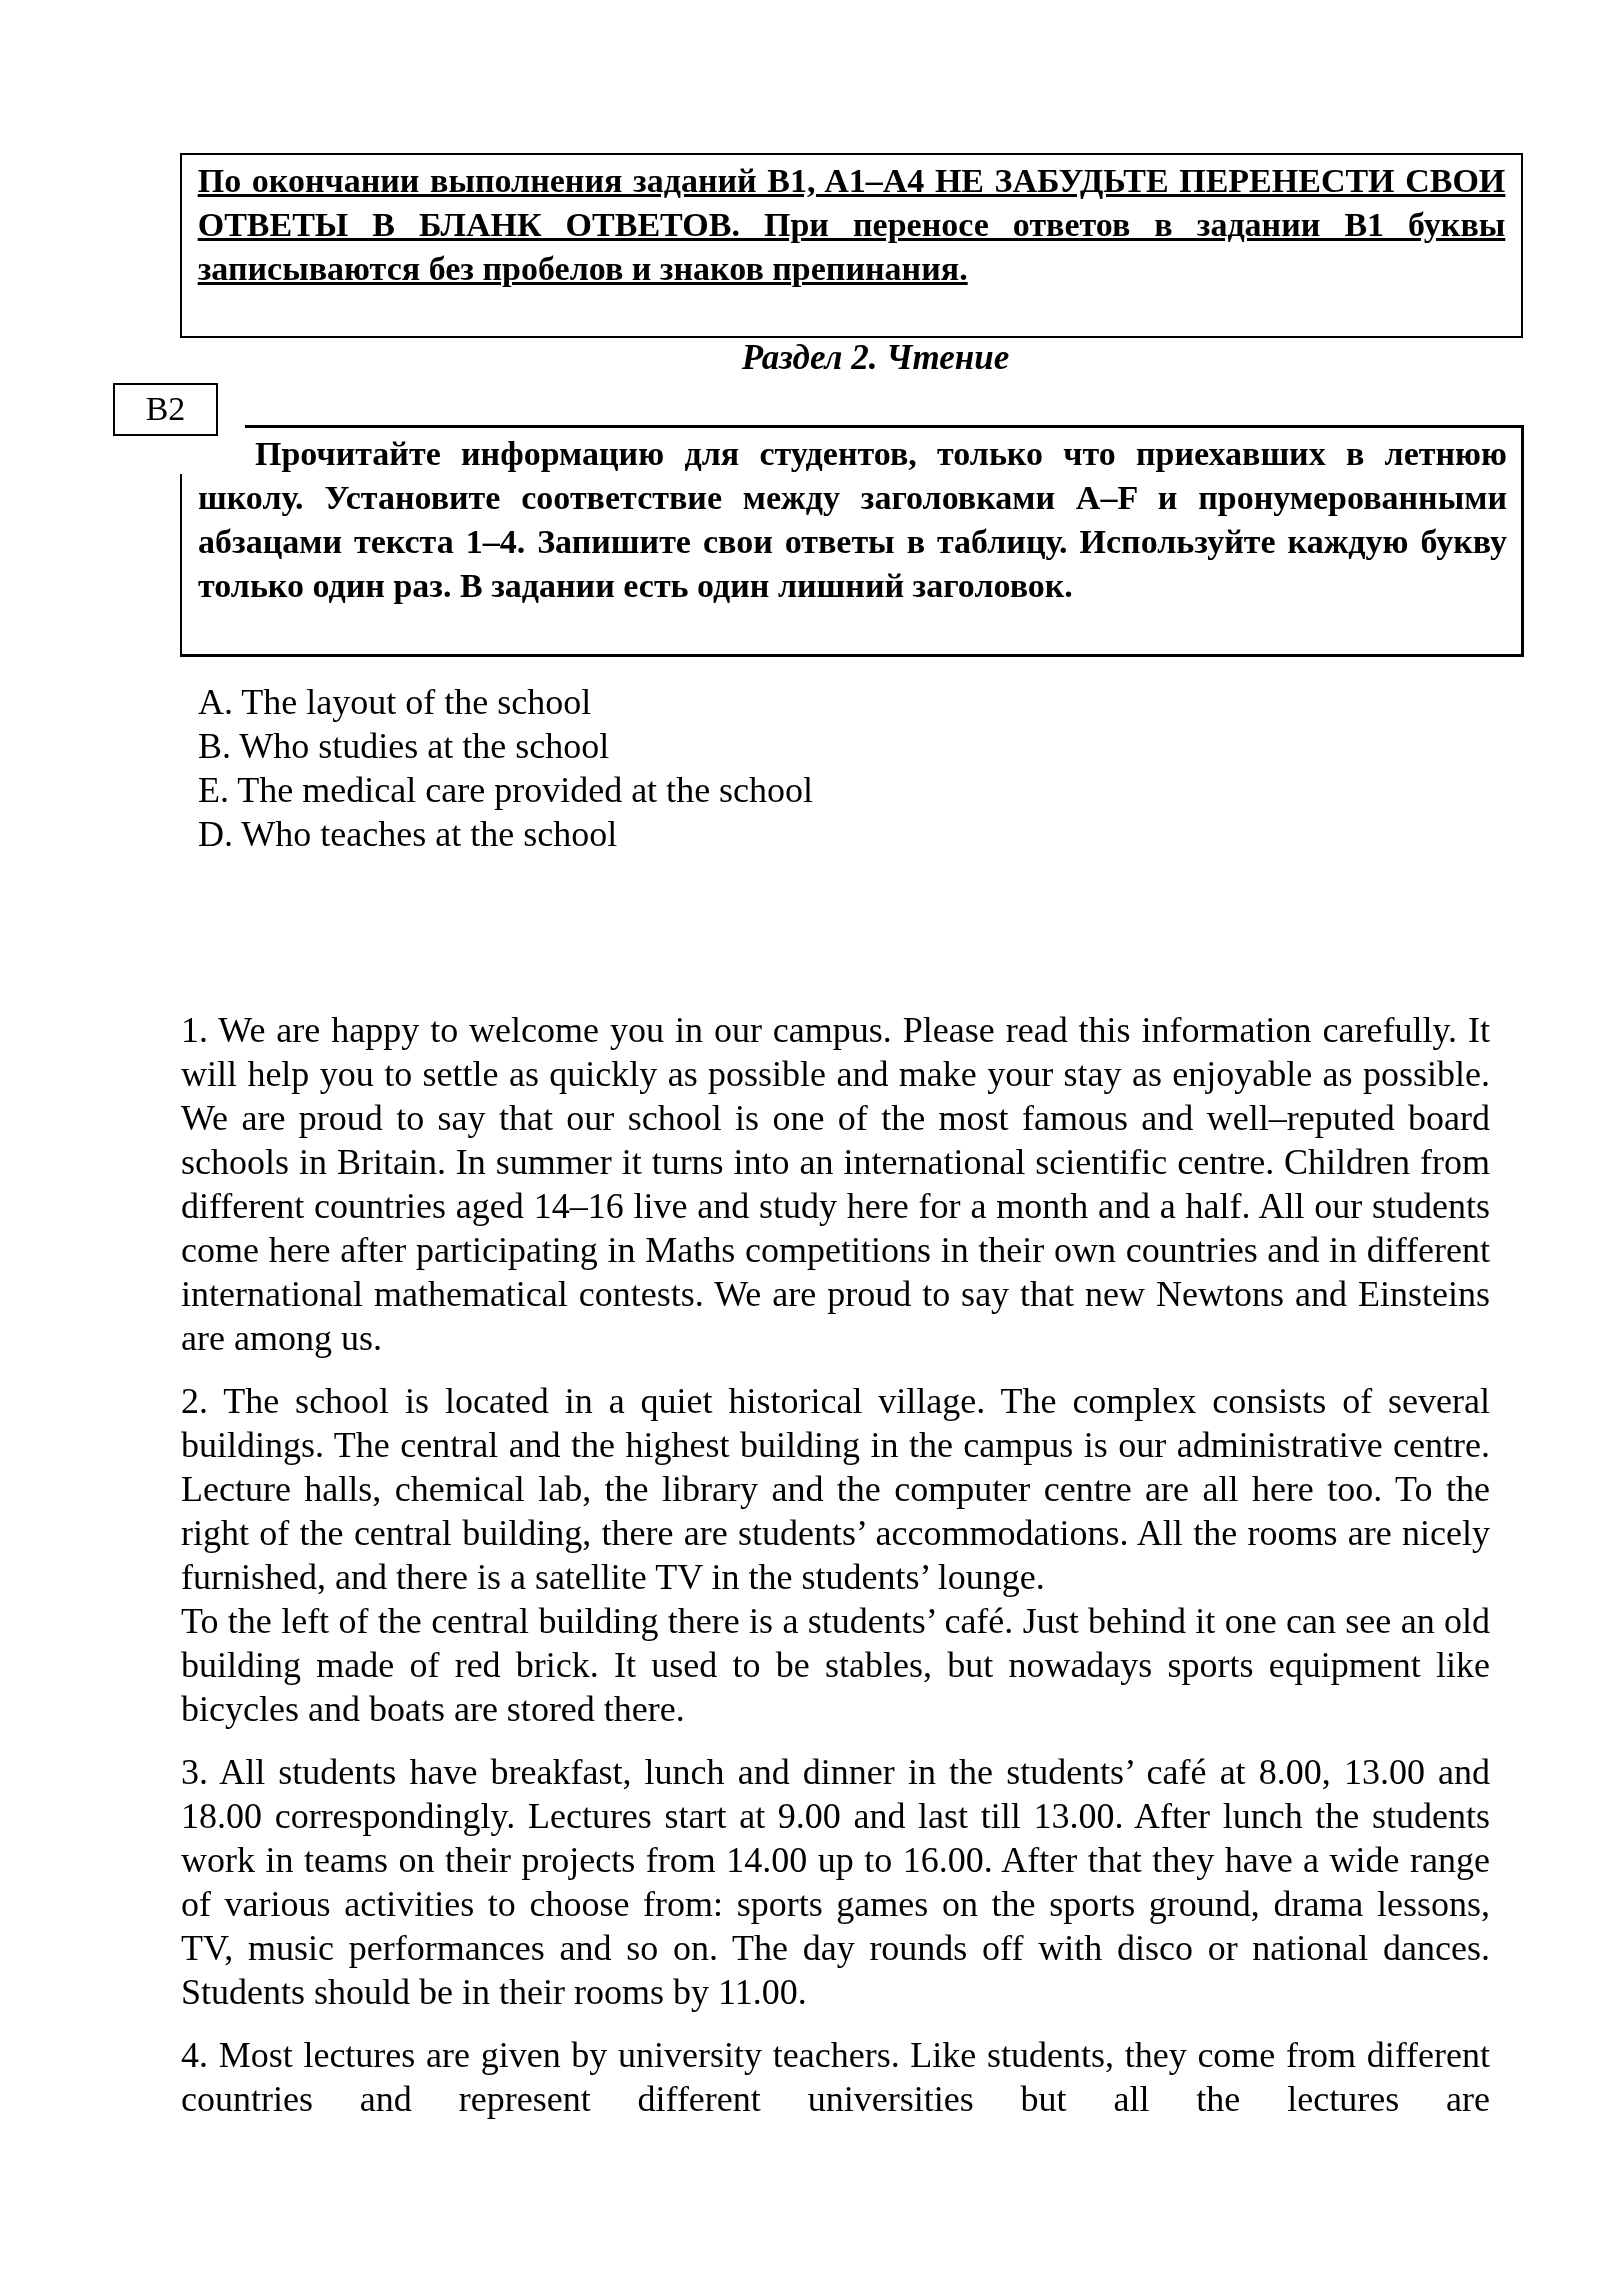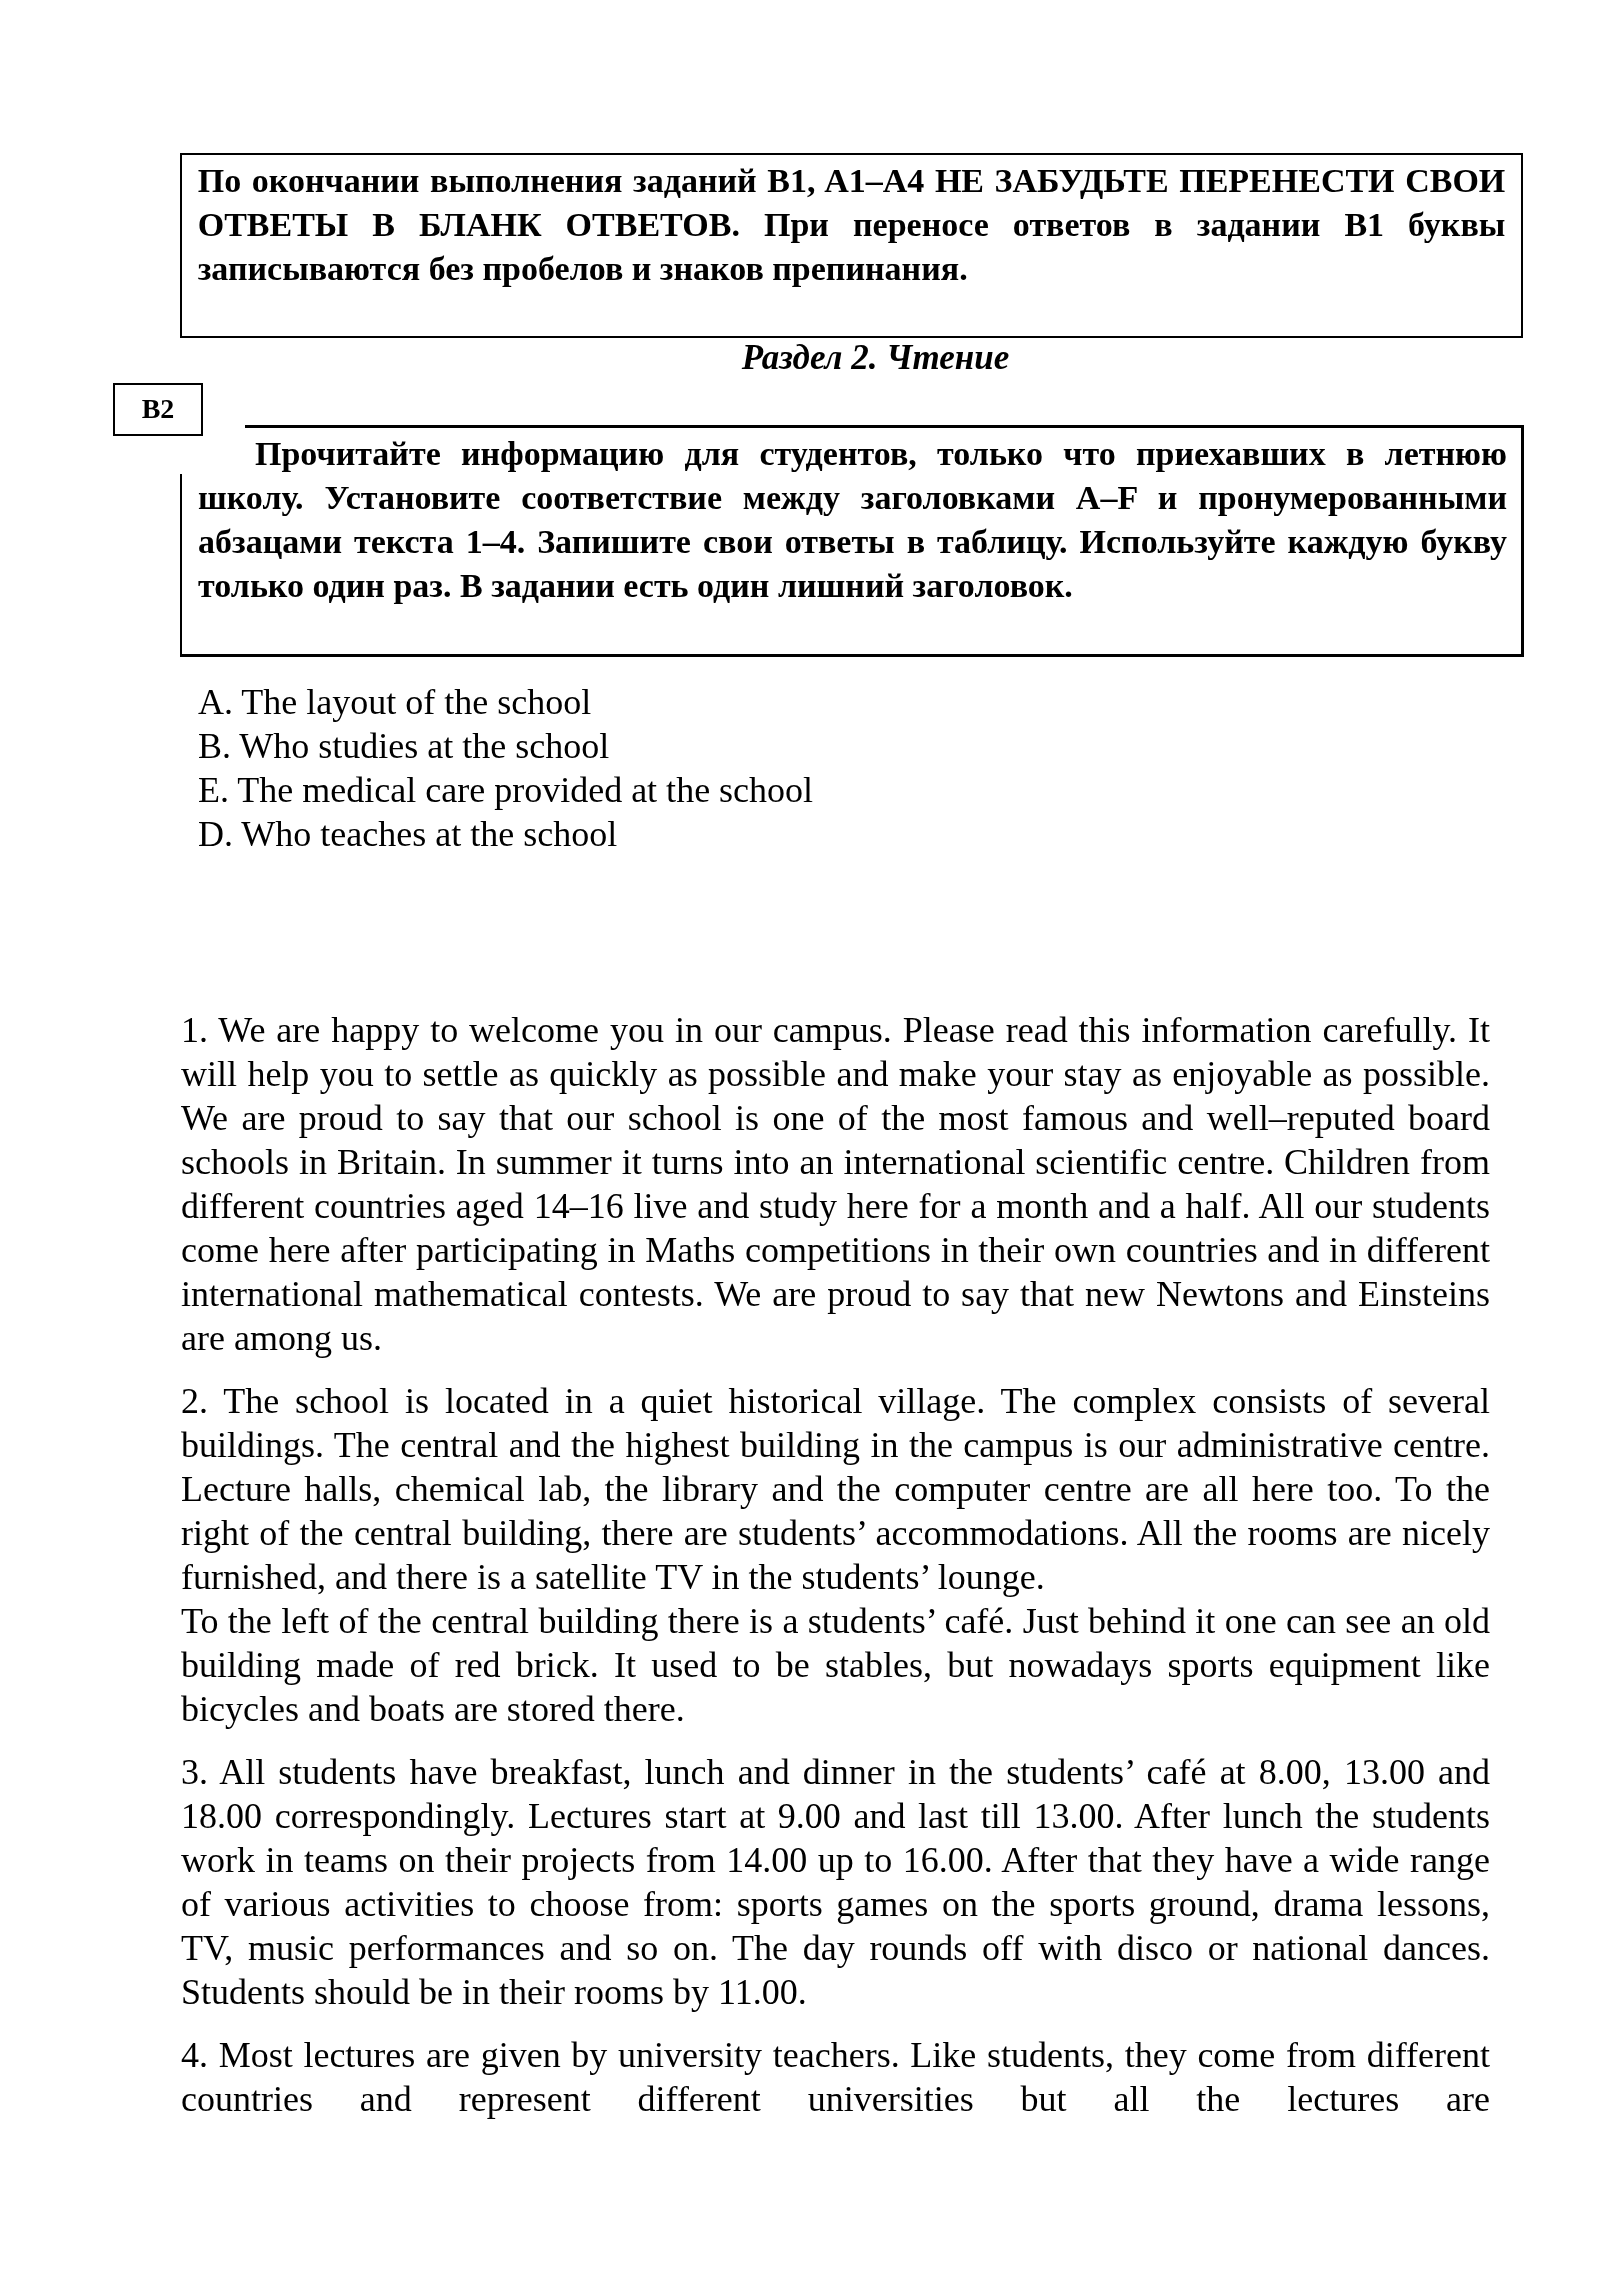--- a/index.html
+++ b/index.html
@@ -17,20 +17,21 @@
     }
     .notice-box {
       position: absolute;
       left: 180px;
       top: 153px;
       width: 1343px;
       height: 185px;
       box-sizing: border-box;
       border: 2.6px solid #000;
       padding: 3.9px 15.7px 0 15.7px;
+      text-decoration: underline;
     }
     .bold-text {
       font-weight: bold;
       font-size: 34px;
       line-height: 44px;
       text-align: justify;
       margin: 0;
     }
     .section-heading {
       position: absolute;
@@ -41,26 +42,26 @@
       font-weight: bold;
       font-style: italic;
       font-size: 35px;
       line-height: 46px;
       margin: 0;
     }
     .task-label {
       position: absolute;
       left: 113px;
       top: 383px;
-      width: 90px;
+      width: 105px;
       height: 53px;
       box-sizing: border-box;
       border: 2.6px solid #000;
-      font-weight: bold;
-      font-size: 28px;
+      font-weight: normal;
+      font-size: 34px;
       line-height: 47px;
       text-align: center;
     }
     .instr-top-line {
       position: absolute;
       left: 245px;
       top: 425px;
       width: 1279px;
       height: 2.6px;
       background: #000;

